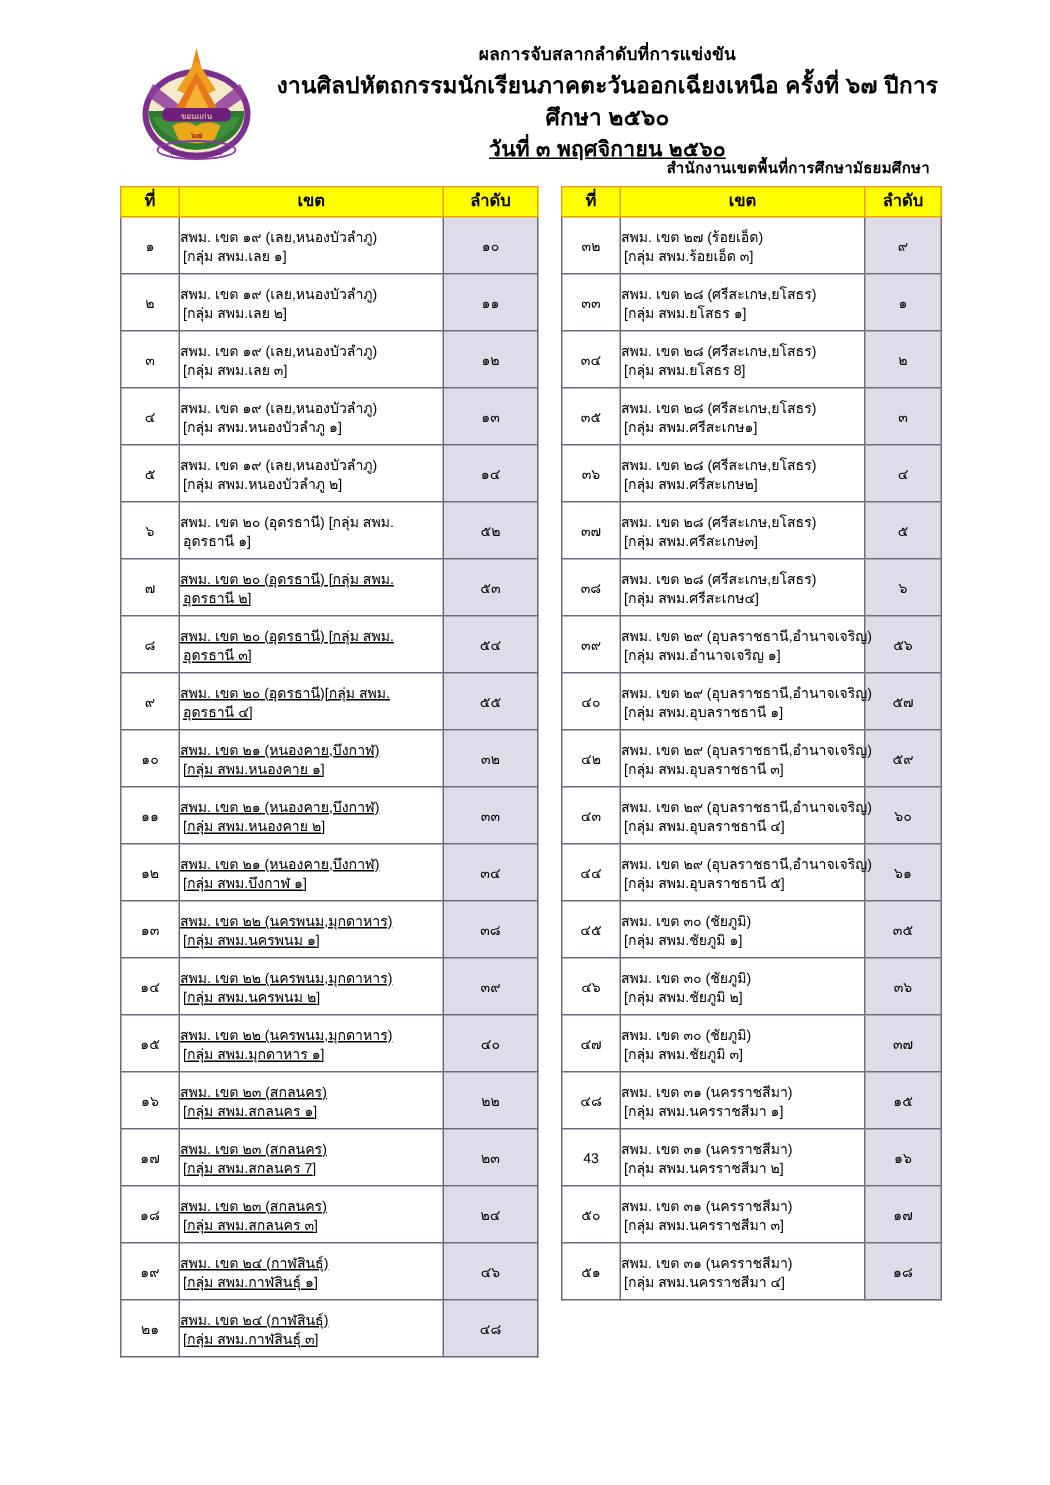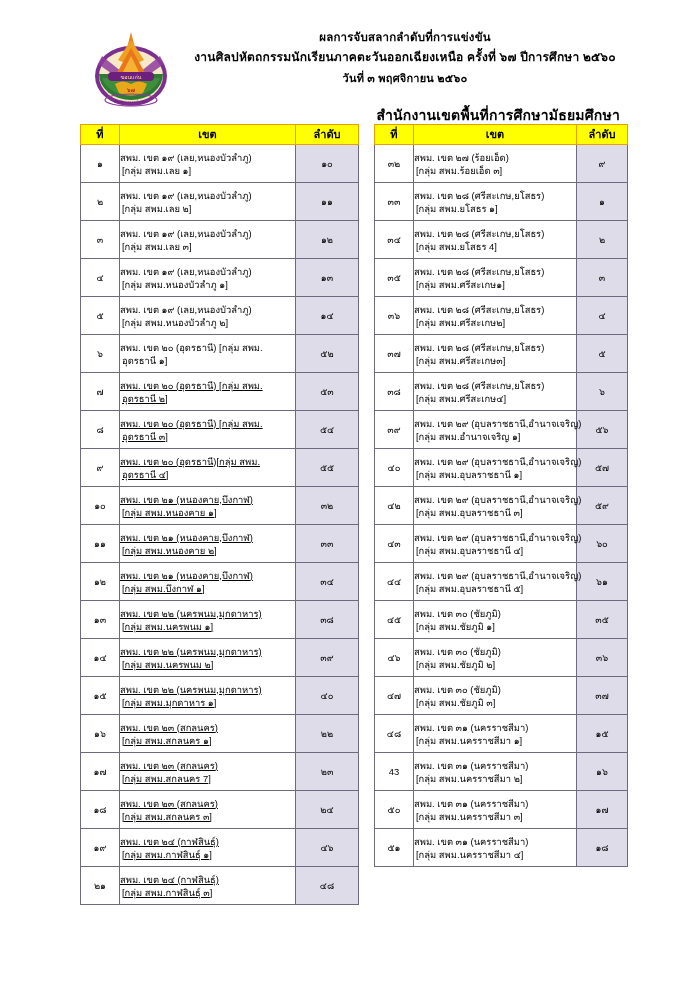--- a/index.html
+++ b/index.html
@@ -46,36 +46,37 @@
     width: 470px;
     text-align: center;
   }
   .title-line-1 {
     font-size: 11.5px;
     font-weight: bold;
     line-height: 19px;
     letter-spacing: .2px;
   }
   .title-line-2 {
-    font-size: 12px;
+    font-size: 15px;
     font-weight: bold;
     line-height: 21px;
     letter-spacing: .2px;
   }
   .title-line-3 {
-    font-size: 11px;
+    font-size: 14px;
     font-weight: bold;
     line-height: 21px;
     letter-spacing: .2px;
+    text-decoration: underline;
   }
   .office-line {
     position: absolute;
     right: 80px;
     top: 104px;
-    font-size: 14px;
+    font-size: 10px;
     font-weight: bold;
     letter-spacing: .2px;
     white-space: nowrap;
     text-align: right;
   }
 
   
   .tables {
     position: absolute;
     left: 0;
@@ -382,21 +383,21 @@
               <td class="c-zone">
                 <span class="zline">สพม. เขต ๒๘ (ศรีสะเกษ,ยโสธร)</span>
                 <span class="zline l2">[กลุ่ม สพม.ยโสธร ๑]</span>
               </td>
               <td class="c-ord">๑</td>
             </tr>
             <tr>
               <td class="c-no">๓๔</td>
               <td class="c-zone">
                 <span class="zline">สพม. เขต ๒๘ (ศรีสะเกษ,ยโสธร)</span>
-                <span class="zline l2">[กลุ่ม สพม.ยโสธร 4]</span>
+                <span class="zline l2">[กลุ่ม สพม.ยโสธร 8]</span>
               </td>
               <td class="c-ord">๒</td>
             </tr>
             <tr>
               <td class="c-no">๓๕</td>
               <td class="c-zone">
                 <span class="zline">สพม. เขต ๒๘ (ศรีสะเกษ,ยโสธร)</span>
                 <span class="zline l2">[กลุ่ม สพม.ศรีสะเกษ๑]</span>
               </td>
               <td class="c-ord">๓</td>

